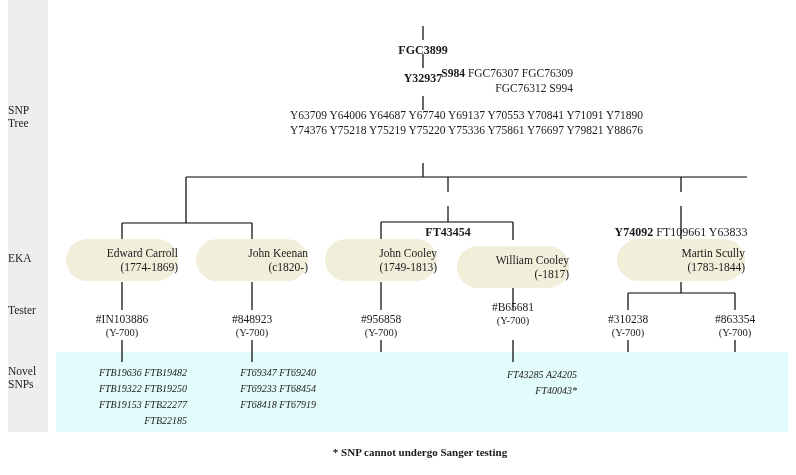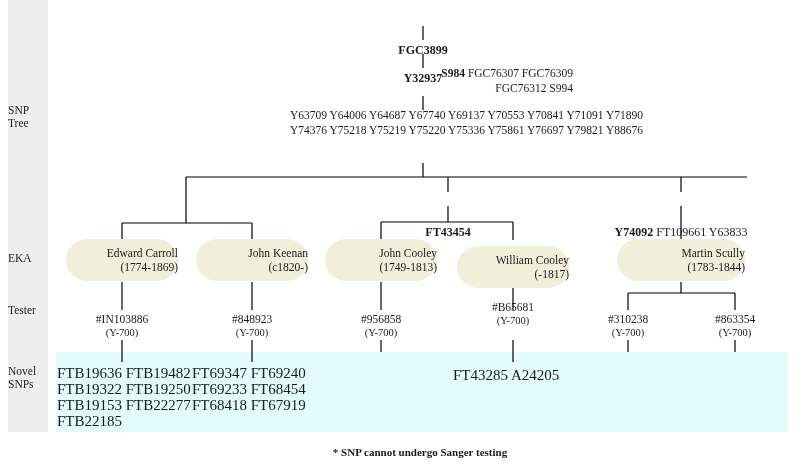--- a/index.html
+++ b/index.html
@@ -60,22 +60,23 @@
   
   .tester{
     position:absolute;text-align:center;font-size:11.5px;line-height:14px;
     white-space:nowrap;
   }
   .tester .kit{display:block;}
   .tester .plat{display:block;font-size:10.5px;}
 
   
   .snplist{
-    position:absolute;text-align:left;font-size:15px;line-height:16px;
+    position:absolute;text-align:right;font-size:10px;line-height:16px;
     white-space:nowrap;
+    font-style:italic;
   }
 
   
   .footnote{
     position:absolute;font-size:11px;text-align:center;white-space:nowrap;font-weight:bold;
   }
 </style>
 </head>
 <body>
 
@@ -226,17 +227,18 @@
   </div>
 
   <div class="snplist" style="left:192px;top:365px;width:124px">
     <div>FT69347 FT69240</div>
     <div>FT69233 FT68454</div>
     <div>FT68418 FT67919</div>
   </div>
 
   <div class="snplist" style="left:453px;top:367px;width:124px">
     <div>FT43285 A24205</div>
+    <div>FT40043*</div>
   </div>
 
   <div class="footnote" style="left:300px;top:446px;width:240px">* SNP cannot undergo Sanger testing</div>
 
 </div>
 
 </body></html>

